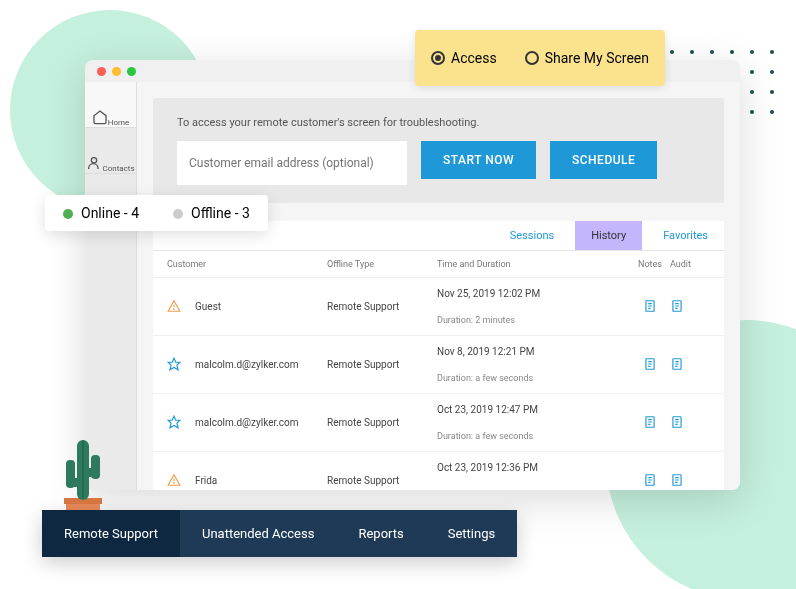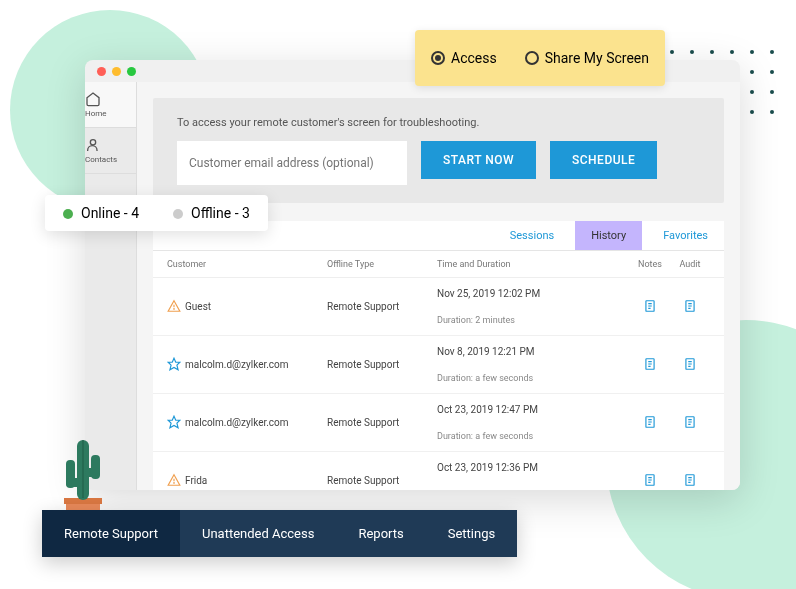--- a/index.html
+++ b/index.html
@@ -20,21 +20,21 @@
 .pill-opt{display:flex;align-items:center;cursor:pointer}
 
 
 .window{position:absolute;left:85px;top:60px;width:655px;height:430px;background:#f0f0f0;border-radius:8px;box-shadow:0 10px 40px rgba(0,0,0,0.15);z-index:3;overflow:hidden}
 .titlebar{height:22px;display:flex;align-items:center;padding-left:12px;gap:6px}
 .tdot{width:9px;height:9px;border-radius:50%}
 .tdot.r{background:#ff5f57}.tdot.y{background:#febc2e}.tdot.g{background:#28c840}
 
 
 .sidebar{position:absolute;left:0;top:22px;width:52px;background:#eaeaea;border-right:1px solid #ddd;height:408px}
-.sb-item{display:flex;flex-direction:column;align-items:flex-start;justify-content:center;height:46px;font-size:8px;color:#555;cursor:pointer;border-bottom:1px solid #ddd}
+.sb-item{display:flex;flex-direction:row;align-items:flex-end;justify-content:center;height:46px;font-size:8px;color:#555;cursor:pointer;border-bottom:1px solid #ddd}
 .sb-item.active{background:#f8f8f8}
 .sb-item svg{width:16px;height:16px;margin-bottom:2px}
 
 
 .main{position:absolute;left:52px;top:22px;right:0;bottom:0;background:#f5f5f5;padding:16px}
 .access-box{background:#e8e8e8;padding:18px 24px;border-radius:2px}
 .access-box p{font-size:11px;color:#555;margin-bottom:12px}
 .access-row{display:flex;gap:14px}
 .email-input{flex:0 0 230px;height:44px;background:#fff;border:none;padding:0 12px;font-size:12px;color:#999}
 .btn{height:38px;padding:0 22px;background:#1e98d7;color:#fff;border:none;font-size:12px;font-weight:500;letter-spacing:0.5px;cursor:pointer}
@@ -42,23 +42,23 @@
 
 .status-pill{position:absolute;left:45px;top:195px;background:#fff;border-radius:4px;padding:10px 18px;display:flex;gap:34px;align-items:center;z-index:6;box-shadow:0 4px 16px rgba(0,0,0,0.12);font-size:14px}
 .sdot{width:10px;height:10px;border-radius:50%;margin-right:8px;display:inline-block;vertical-align:middle}
 .sdot.on{background:#4caf50}.sdot.off{background:#ccc}
 
 
 .tabs{display:flex;justify-content:flex-end;gap:5px;margin-top:18px;background:#fff;border-bottom:1px solid #e5e5e5}
 .tab{padding:8px 16px;font-size:11px;color:#1e98d7;cursor:pointer}
 .tab.active{color:#333;background:#c4b5fd}
 .thead{display:flex;background:#fff;padding:8px 14px;font-size:9px;color:#777;border-bottom:1px solid #eee}
-.c1{flex:0 0 160px}.c2{flex:0 0 110px}.c3{flex:1}.c4{flex:0 0 40px;text-align:center}.c5{flex:0 0 40px;text-align:center}
+.c1{flex:0 0 160px}.c2{flex:0 0 110px}.c3{flex:1}.c4{flex:0 0 40px;text-align:center}.c5{flex:0 0 40px;text-align:left}
 .trow{display:flex;background:#fff;padding:10px 14px;font-size:10px;color:#444;border-bottom:1px solid #f0f0f0;align-items:center}
-.trow .c1{display:flex;align-items:center;gap:4px}
+.trow .c1{display:flex;align-items:center;gap:14px}
 .trow .c3{font-size:10px}
 .trow .c3 .dur{color:#888;font-size:9px;margin-top:16px}
 .ico{width:14px;height:14px;flex-shrink:0}
 .doc-ico{width:14px;height:14px;color:#1e98d7;cursor:pointer}
 
 
 .bottom-nav{position:absolute;left:42px;top:510px;display:flex;z-index:7;box-shadow:0 6px 20px rgba(0,0,0,0.2)}
 .bn-item{padding:16px 22px;font-size:13px;color:#fff;cursor:pointer}
 .bn-item.active{background:#0f2842}
 .bn-rest{background:#1f3a56;display:flex}

